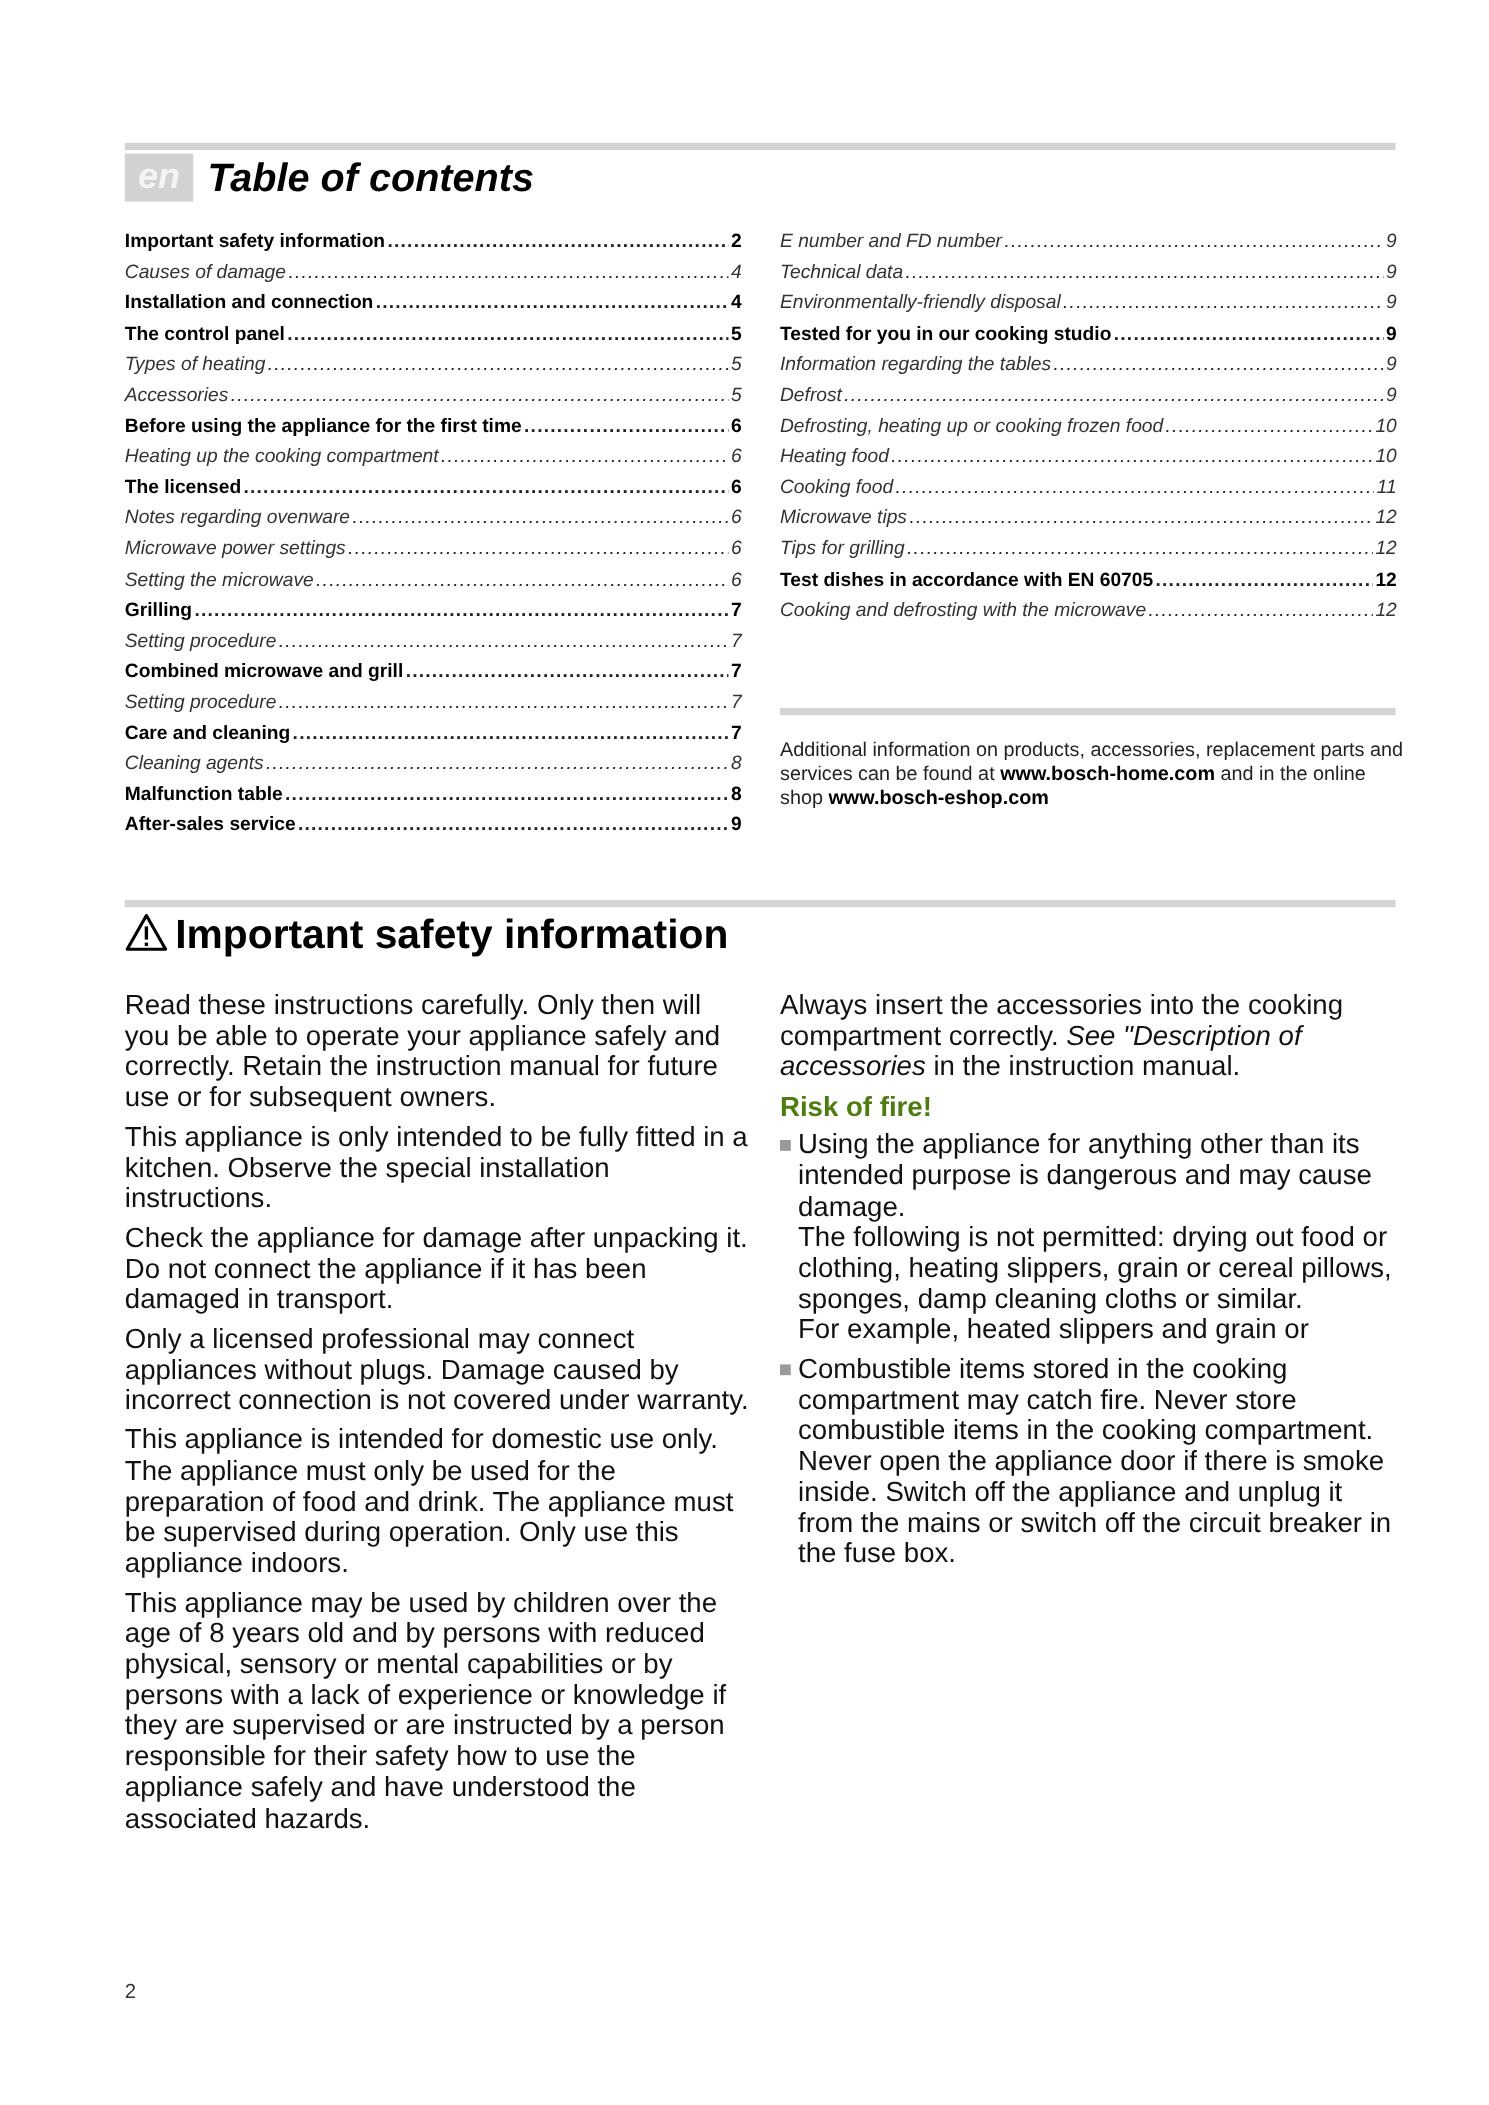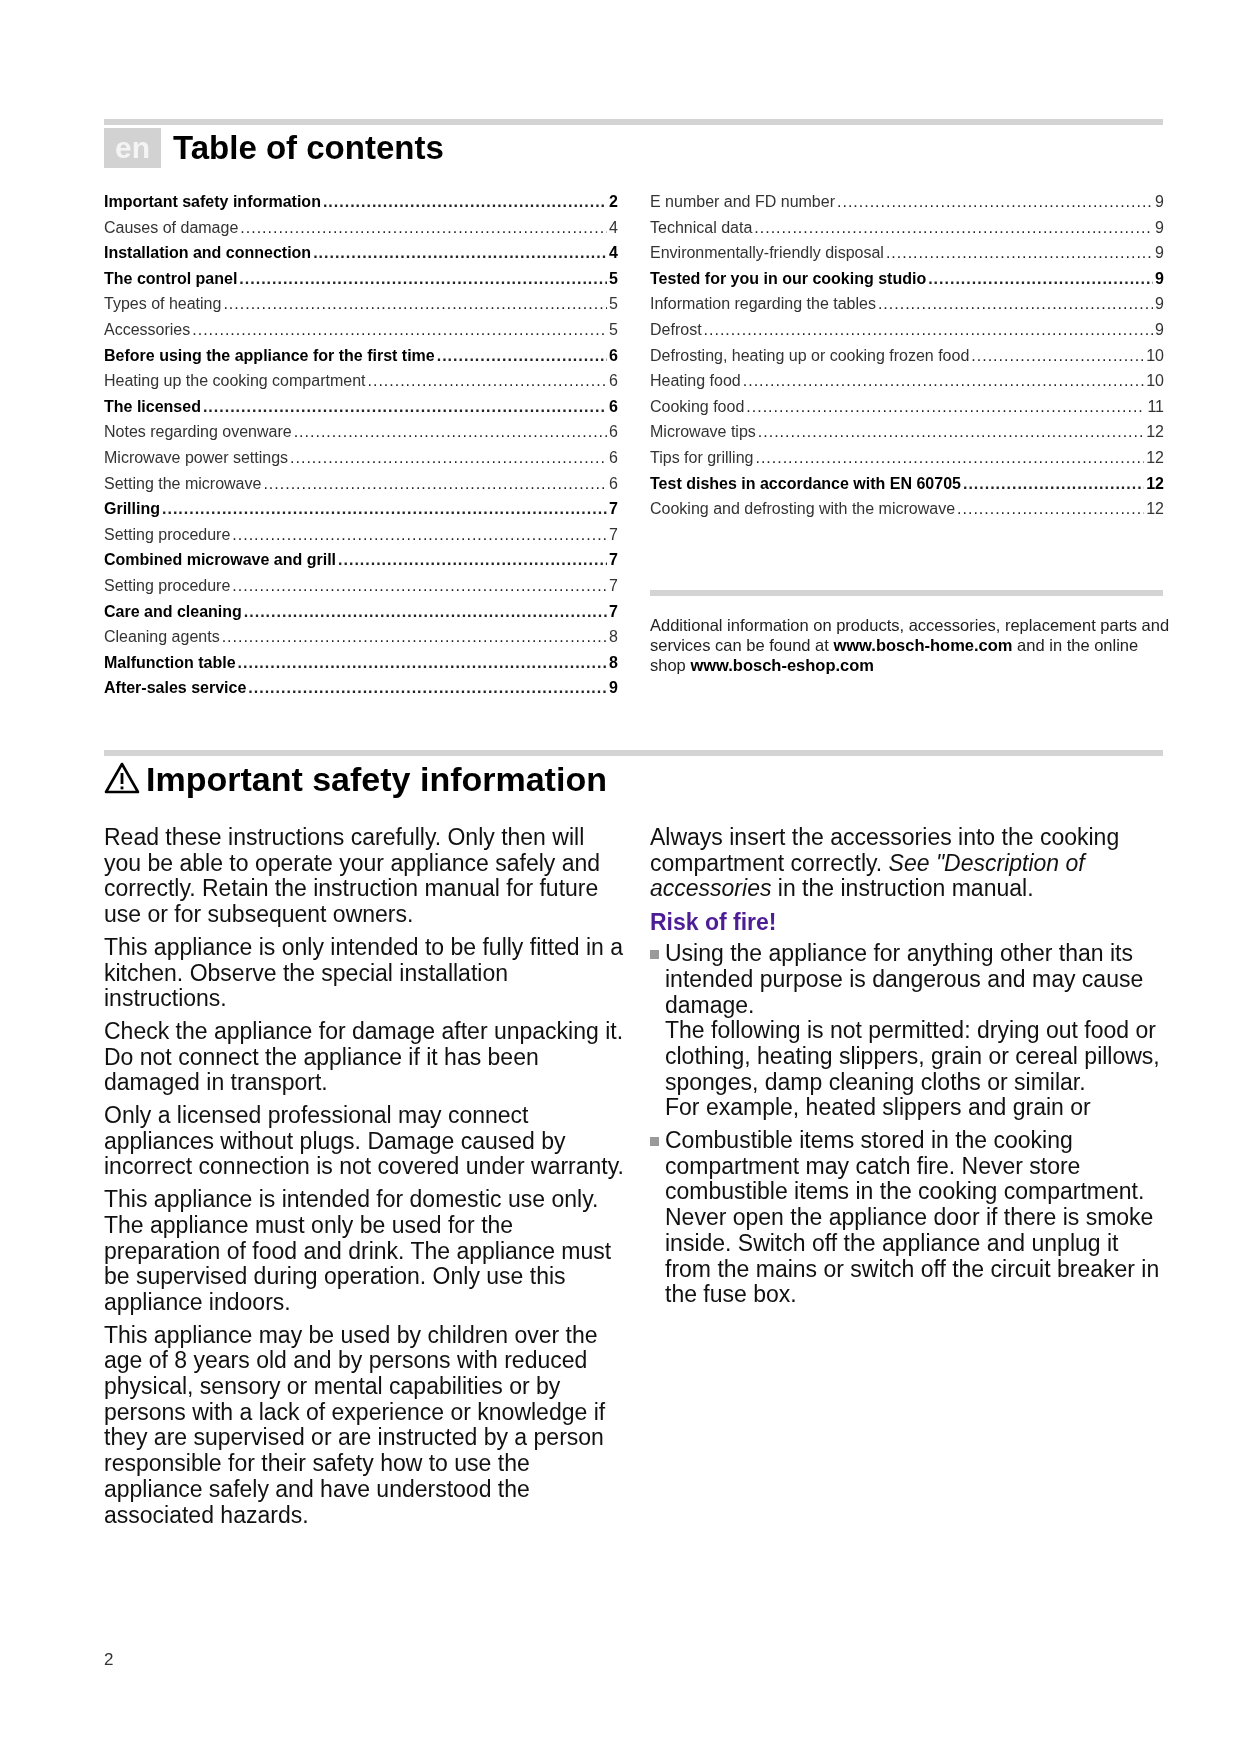--- a/index.html
+++ b/index.html
@@ -1,38 +1,38 @@
 <!DOCTYPE html>
 <html><head>
 <meta charset="utf-8">
 <style>
   html, body { margin: 0; padding: 0; background: #ffffff; }
   body { width: 1241px; height: 1754px; position: relative; overflow: hidden;
          font-family: "Liberation Sans", sans-serif; color: #111; }
   .rule { position: absolute; left: 104px; width: 1059px; height: 6px; background: #d4d4d4; }
-  .toc-header { position: absolute; left: 104px; top: 127px; height: 42px; display: flex; align-items: center; }
+  .toc-header { position: absolute; left: 104px; top: 127px; height: 42px; display: flex; align-items: center; font-style: italic; }
   .lang-badge { background: #d2d2d2; color: #f4f4f4; font-weight: bold; font-size: 30px;
                 height: 40px; line-height: 40px; padding: 0 11px; margin-right: 12px; }
   .toc-title { font-size: 33px; font-weight: bold; color: #000; }
   .toc-col { position: absolute; top: 193px; }
   .toc-entry { display: flex; align-items: baseline; height: 25.6px; font-size: 16px; white-space: nowrap; }
   .toc-entry .lbl { flex: 0 0 auto; }
   .toc-entry .dots { flex: 1 1 auto; overflow: hidden; margin: 0 2px; color: #222; letter-spacing: 1px; }
   .toc-entry .dots::before { content: "......................................................................................................................................................................................................................"; }
   .toc-entry .pg { flex: 0 0 auto; }
   .toc-entry.bold { font-weight: bold; color: #000; }
-  .toc-entry.light { color: #333; font-weight: normal; }
+  .toc-entry.light { color: #333; font-weight: normal; font-style: italic; }
   .rule2 { position: absolute; left: 650px; width: 513px; top: 590px; height: 6px; background: #d4d4d4; }
   .addl { position: absolute; left: 650px; top: 615px; width: 520px; font-size: 16.5px; line-height: 20px; color: #222; }
   .addl b { color: #000; }
   .safety-header { position: absolute; left: 104px; top: 760px; display: flex; align-items: center; }
   .safety-title { font-size: 34px; font-weight: bold; color: #000; margin-left: 6px; }
   .col { position: absolute; top: 825px; width: 520px; font-size: 23px; line-height: 25.7px; color: #111; }
   .col p { margin: 0 0 7px 0; }
-  .col h3 { font-size: 23px; font-weight: bold; margin: 4px 0 6px 0; color: #4c1d95; line-height: 26px; }
+  .col h3 { font-size: 23px; font-weight: bold; margin: 4px 0 6px 0; color: #4d7c0f; line-height: 26px; }
   .bullet { display: flex; margin-bottom: 7px; }
   .bullet .sq { flex: 0 0 auto; width: 9px; height: 9px; background: #9a9a9a; margin: 9px 6px 0 0; }
   .bullet .txt { flex: 1 1 auto; }
   .pagenum { position: absolute; left: 104px; top: 1650px; font-size: 17px; color: #333; }
 </style>
 </head>
 <body>
 
 <div class="rule" style="top:119px;"></div>
 <div class="toc-header">

